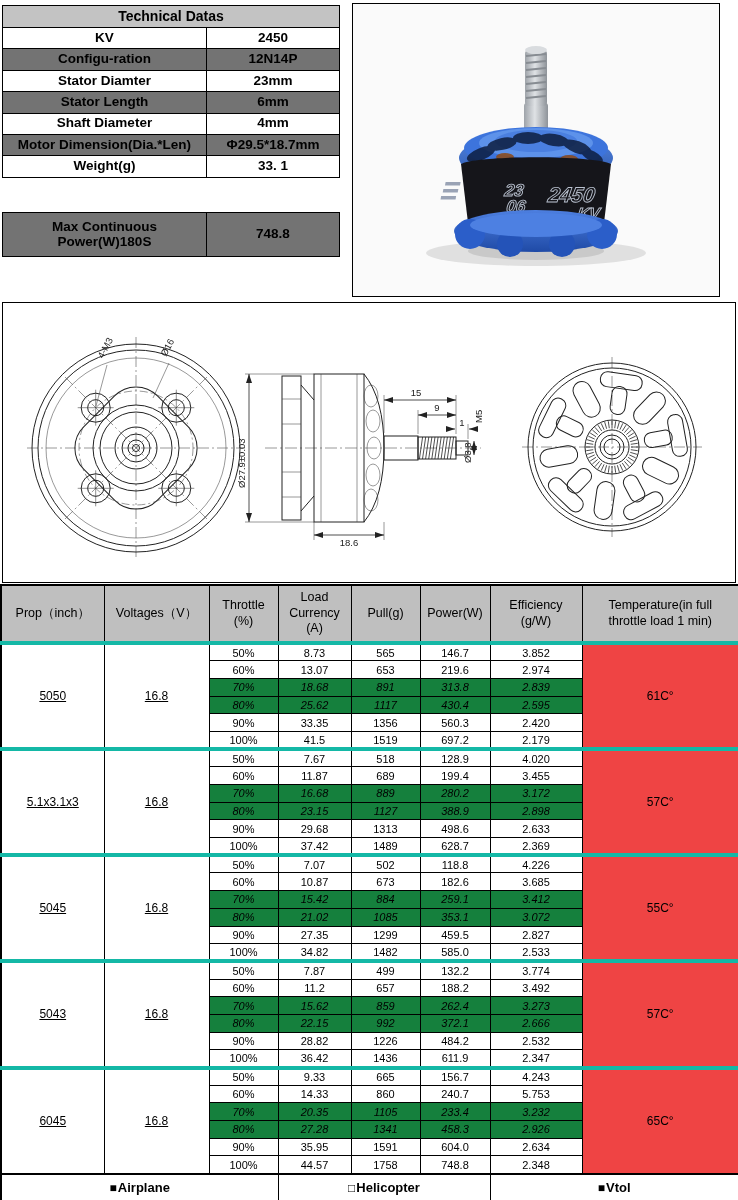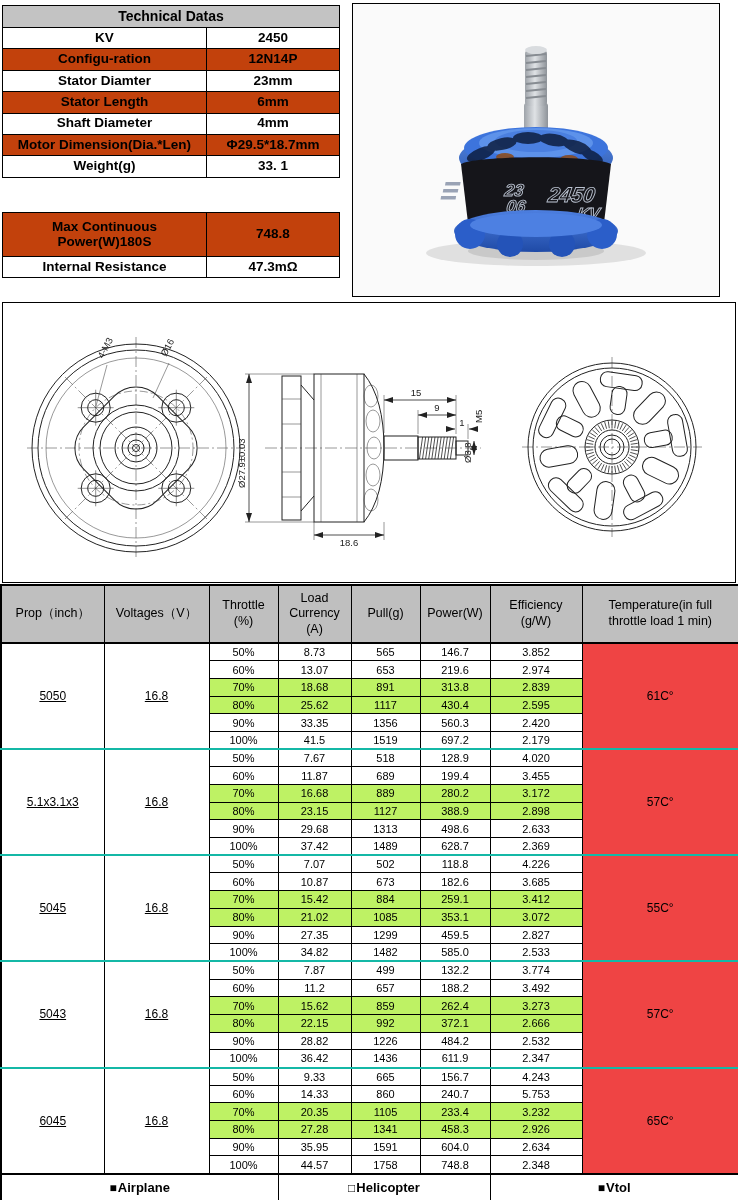--- a/index.html
+++ b/index.html
@@ -7,21 +7,21 @@
   .sheet { position:relative; width:738px; height:1200px; overflow:hidden; background:#fff;
            font-family:"Liberation Sans", sans-serif; color:#000; }
   table { border-collapse:collapse; table-layout:fixed; }
 
   
   .tech { position:absolute; left:2px; top:5px; width:338px; font-size:13.5px; font-weight:bold; }
   .tech th, .tech td { border:1px solid #000; text-align:center; vertical-align:middle;
                        padding:0 2px; height:21.4px; line-height:1.08; overflow:hidden; }
   .tech thead th { height:22px; background:#c3c3c3; font-size:14px; }
   .tech col.labcol { width:204px; }
-  .tech tr.g td { background:#c2410c; }
+  .tech tr.g td { background:#737373; }
   #power-table { top:212px; }
   #power-table td { white-space:pre-line;margin-top:43px; }
 
   
   .photo-box { position:absolute; left:352px; top:3px; width:368px; height:294px;
                border:1px solid #000; background:#fbfbfb; }
 
   
   .draw-box { position:absolute; left:2px; top:302px; width:734px; height:281px;
               border:1px solid #000; background:#fff; }
@@ -32,22 +32,22 @@
   .otl  { stroke:#222; stroke-width:1; fill:none; }
 
   
   .perf { position:absolute; left:0; top:584px; width:738px; font-size:11px; border:2px solid #000; }
   .perf th, .perf td { border:1px solid #000; text-align:center; vertical-align:middle; padding:0; }
   .perf thead th { height:58px; background:#bfbfbf; font-weight:normal; font-size:12.5px;
                    line-height:1.25; white-space:pre-line; border-bottom:2px solid #000; }
   .perf tbody td { height:17.7px; background:#fff; }
   .perf tbody td.merge { font-size:12px;text-decoration:underline; }
   .perf tbody td.temp { background:#ef4444; font-size:12px; }
-  .perf tbody tr.shaded td.c { background:#bef264; }
-  .perf tbody tr.block-start td { border-top:2px solid #14b8a6; }
+  .perf tbody tr.shaded td.c { background:#15803d;font-style:italic; }
+  .perf tbody tr.block-start td { border-top:4px solid #14b8a6; }
   .perf tfoot td { height:28px; font-weight:bold; font-size:13px; border-top:2px solid #000; background:#fff; }
   .perf tfoot .box-glyph { font-size:12px; margin-right:1px; }
 </style>
 </head>
 <body>
 
 <div class="sheet">
 
   <table class="tech" id="tech-table">
     <colgroup>
@@ -94,24 +94,20 @@
   <table class="tech" id="power-table">
     <colgroup>
         <col class="labcol">
         <col>
       </colgroup>
     <tbody id="power-body">
         <tr class="g">
           <td class="lab" style="height: 44px;">Max Continuous
 Power(W)180S</td>
           <td>748.8</td>
-        </tr>
-        <tr>
-          <td class="lab">Internal Resistance</td>
-          <td>47.3mΩ</td>
         </tr>
       </tbody>
   </table>
 
   <div class="photo-box">
     <svg width="366" height="292" viewBox="0 0 366 292">
       <defs>
         <linearGradient id="gShaft" x1="0" y1="0" x2="1" y2="0">
           <stop offset="0" stop-color="#9ea3a9"></stop>
             <stop offset="0.45" stop-color="#dfe2e5"></stop>

